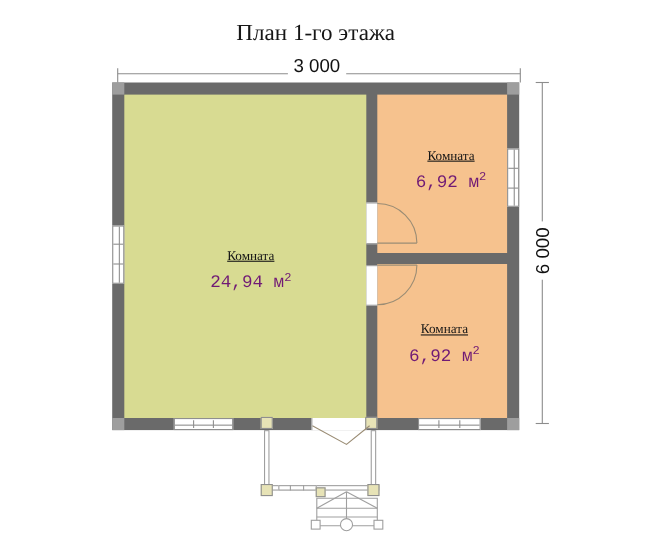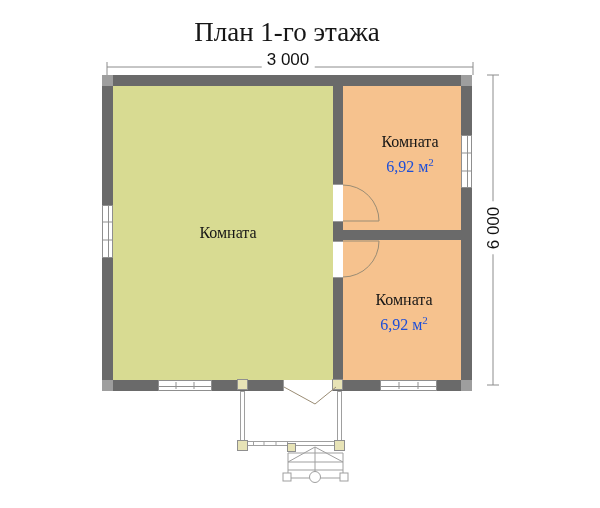--- a/index.html
+++ b/index.html
@@ -3,42 +3,42 @@
 <meta charset="utf-8">
 <style>
   :root{
     --wall:#6a6a6a; --living:#d8db92; --bedroom:#f6c28e; --post:#e7e3b6;
     --line:#9f9f9f; --dim:#8c8c8c; --ink:#161616; --corner:#9e9e9e; --frame:#8f8f8f;
   }
   html,body{margin:0;padding:0;}
   body{background:#fff;font-family:"Liberation Serif", serif;}
   .canvas{position:relative;width:600px;height:508px;background:#fff;overflow:hidden;}
   .abs{position:absolute;}
-  .title{left:102px;top:17px;width:370px;text-align:center;font-size:27px;color:var(--ink);white-space:nowrap;}
+  .title{left:102px;top:17px;width:370px;text-align:center;font-size:21px;color:var(--ink);white-space:nowrap;}
   .dim-label{font-family:"Liberation Sans", sans-serif;font-size:17px;color:#111;background:#fff;padding:0 5px;white-space:nowrap;}
   .dim-w{left:288px;top:60px;transform:translate(-50%,-50%);}
   .dim-h{left:494px;top:228px;transform:translate(-50%,-50%) rotate(-90deg);}
   .wallrect{left:102px;top:75px;width:370px;height:316px;background:var(--wall);}
   .floor{position:absolute;}
   .floor.living{left:113px;top:86px;width:220px;height:294px;background:var(--living);}
   .floor.bed-top{left:343px;top:86px;width:118px;height:144px;background:var(--bedroom);}
   .floor.bed-bottom{left:343px;top:240px;width:118px;height:140px;background:var(--bedroom);}
   .corner{width:11px;height:11px;background:var(--corner);}
   .window{position:absolute;background:#fff;border:1px solid var(--frame);box-sizing:border-box;}
   .window .mid{position:absolute;background:var(--frame);}
   .window.v .mid{top:0;bottom:0;left:50%;width:1px;}
   .window.h .mid{left:0;right:0;top:50%;height:1px;}
   .opening{position:absolute;background:#fff;box-sizing:border-box;}
   .opening.v{border-top:1px solid #9b9b9b;border-bottom:1px solid #9b9b9b;}
   .opening.h{border-left:1px solid #9b9b9b;border-right:1px solid #9b9b9b;}
   .pwall{position:absolute;background:#fff;border:1px solid var(--line);box-sizing:border-box;}
   .post{position:absolute;background:var(--post);border:1px solid var(--frame);box-sizing:border-box;}
   .room-label{position:absolute;text-align:center;color:var(--ink);transform:translateX(-50%);white-space:nowrap;}
-  .room-label .rname{font-size:16px;line-height:21px;}
-  .room-label .rarea{font-family:Liberation Serif, serif;font-size:16px;line-height:20px;color:#1d4ed8;}
+  .room-label .rname{font-size:12px;line-height:21px;text-decoration:underline;}
+  .room-label .rarea{font-family:Liberation Mono, monospace;font-size:16px;line-height:20px;color:#701a75;}
   .room-label sup{font-size:11px;}
   svg.linework{position:absolute;left:0;top:0;pointer-events:none;}
 </style>
 </head>
 <body>
 
 <div class="canvas">
 
   <div class="abs title">План 1-го этажа</div>
 
@@ -129,20 +129,21 @@
       <line x1="487" y1="75" x2="499" y2="75"></line>
       <line x1="487" y1="385" x2="499" y2="385"></line>
     </g>
   </svg>
 
   <div class="abs dim-label dim-w">3 000</div>
   <div class="abs dim-label dim-h">6 000</div>
 
   <div class="room-label" style="left:228px;top:222px;">
     <div class="rname">Комната</div>
+    <div class="rarea"><span>24,94 м</span><sup>2</sup></div>
   </div>
 
   <div class="room-label" style="left:410px;top:131px;">
     <div class="rname">Комната</div>
     <div class="rarea"><span>6,92 м</span><sup>2</sup></div>
   </div>
 
   <div class="room-label" style="left:404px;top:289px;">
     <div class="rname">Комната</div>
     <div class="rarea"><span>6,92 м</span><sup>2</sup></div>

